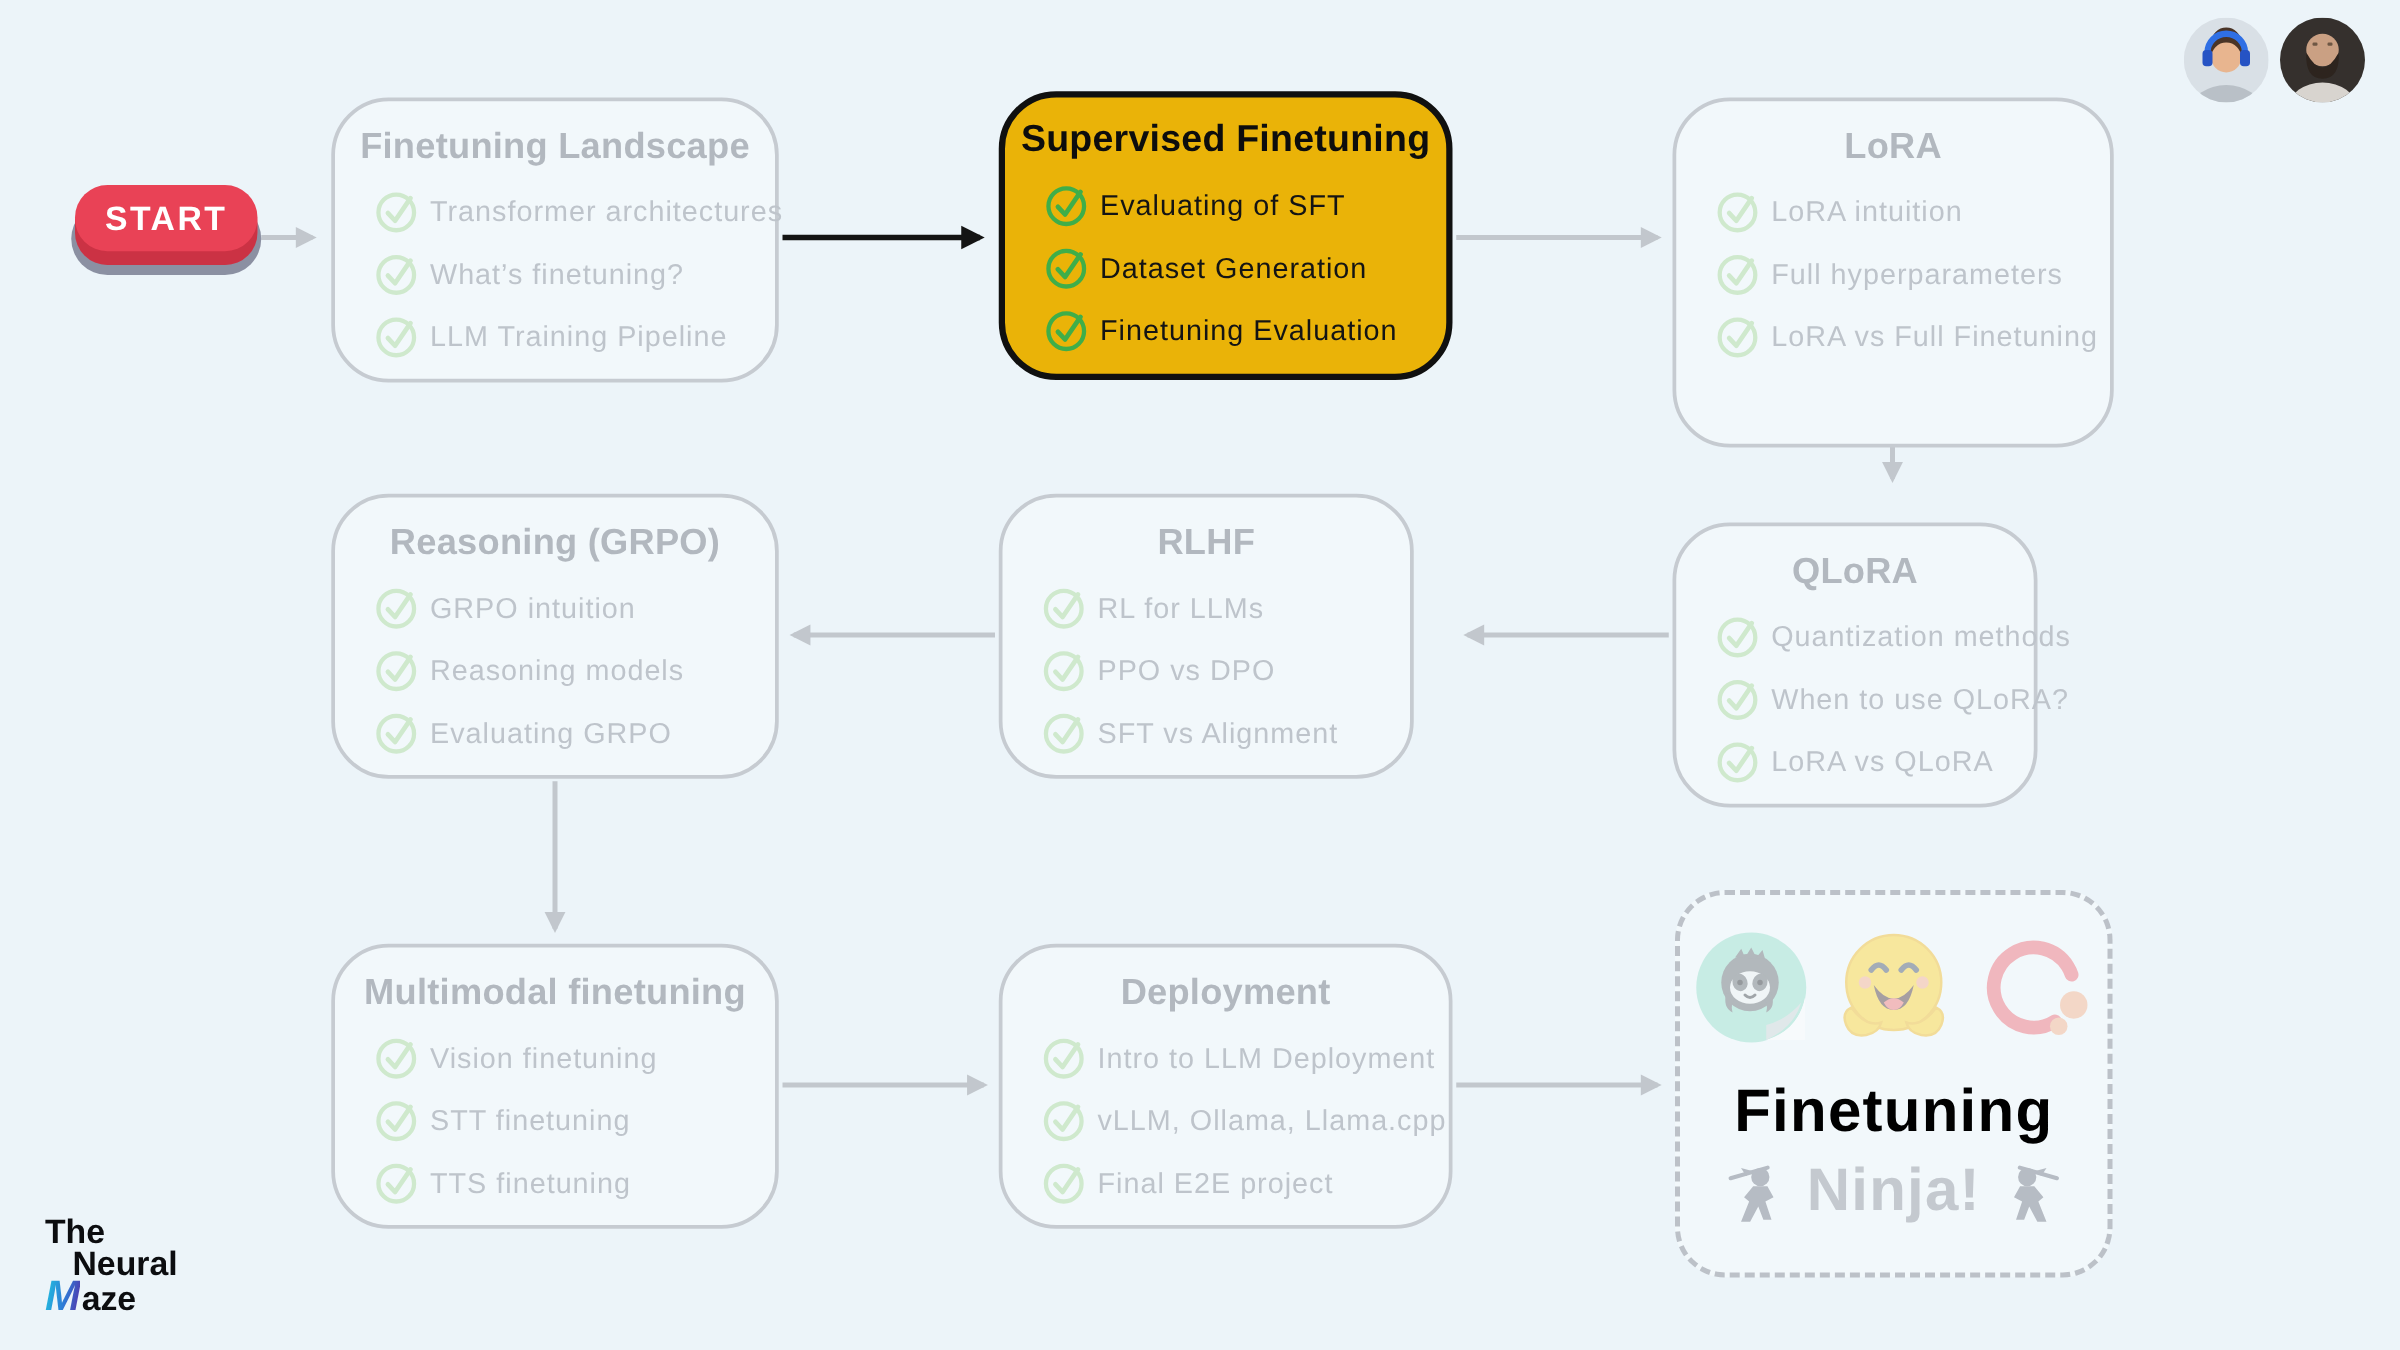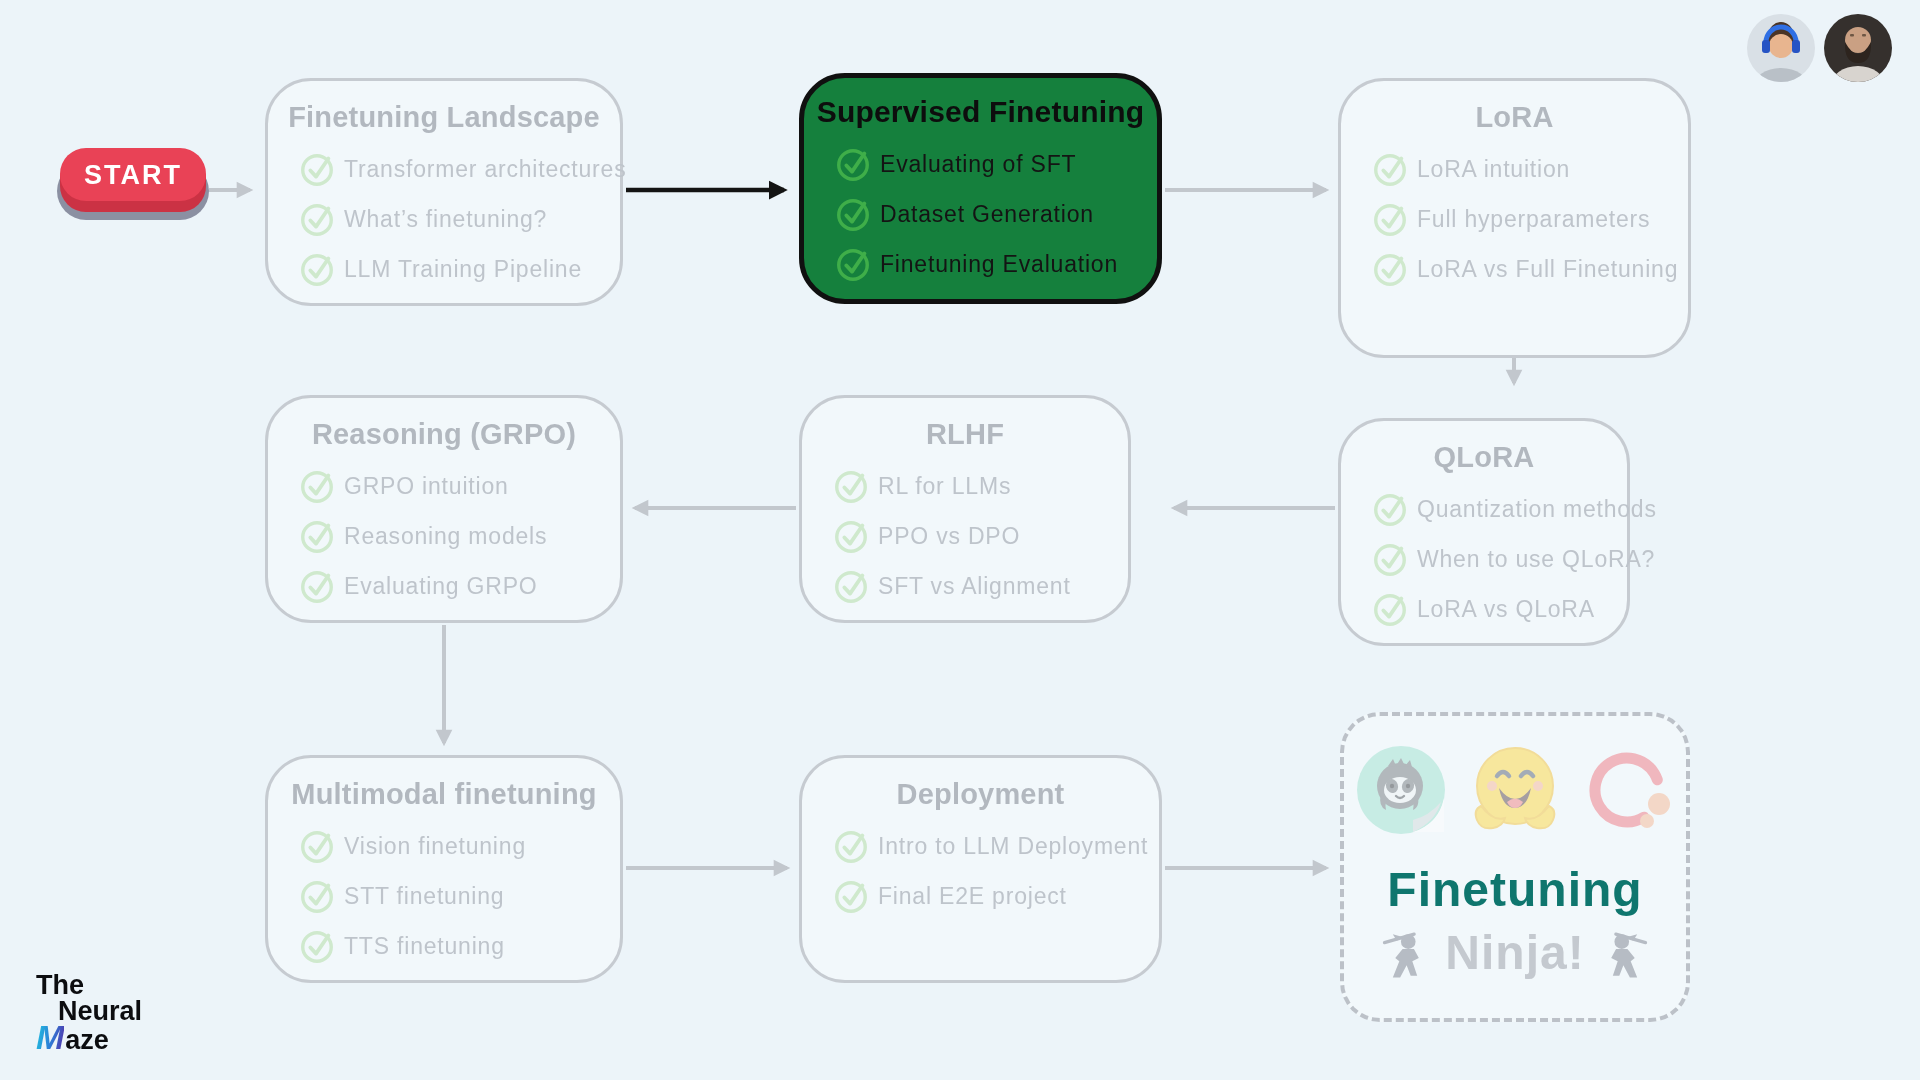--- a/index.html
+++ b/index.html
@@ -8,29 +8,29 @@
   .arrows{position:absolute;left:0;top:0;}
 
   
   .card{position:absolute;box-sizing:border-box;border:3px solid #c6cbd1;border-radius:46px;
         background:#f2f8fb;padding-top:20px;}
   .card-title{text-align:center;font-size:29px;font-weight:800;color:#b2b8bf;letter-spacing:.2px;}
   .items{margin-top:10px;}
   .item{display:flex;align-items:center;gap:8px;height:50px;padding-left:30px;}
   .check{width:38px;height:38px;flex:0 0 38px;color:#cfe9cd;}
   .item-label{font-size:23px;color:#bec4cb;letter-spacing:.8px;white-space:nowrap;}
-  .card.active{border:5px solid #101010;background:#15803d;padding-top:17px;}
+  .card.active{border:5px solid #101010;background:#eab308;padding-top:17px;}
   .card.active .card-title{color:#0d0d0d;font-size:30px;}
   .card.active .check{color:#3fae49;}
   .card.active .item-label{color:#141414;font-weight:500;}
 
   
   .card.finale{border:4px dashed #bcc1c8;border-radius:40px;padding-top:26px;}
   .finale-icons{display:flex;justify-content:center;align-items:center;gap:20px;height:96px;opacity:.42;}
-  .finale-line1{margin-top:24px;text-align:center;font-size:48px;font-weight:800;color:#0f766e;letter-spacing:1px;}
+  .finale-line1{margin-top:24px;text-align:center;font-size:48px;font-weight:800;color:#000000;letter-spacing:1px;}
   .finale-line2{margin-top:8px;display:flex;justify-content:center;align-items:flex-start;gap:14px;
                 font-size:48px;font-weight:800;color:#c4c9cf;letter-spacing:1px;}
   .ninja{width:52px;height:56px;color:#b6bcc4;}
 
   
   .start-wrap{position:absolute;left:57px;top:148px;width:152px;height:72px;cursor:pointer;}
   .start-base{position:absolute;left:0;top:14px;width:152px;height:58px;background:#8b90a2;border-radius:30px;}
   .start-top{position:absolute;left:3px;top:0;width:146px;height:64px;background:#e94256;border-radius:26px;
              box-shadow:inset 0 -11px 0 rgba(150,20,35,.35);}
   .start-label{position:absolute;left:3px;top:0;width:146px;height:54px;display:flex;align-items:center;
@@ -299,20 +299,27 @@
             <circle cx="20" cy="21" r="15" fill="none" stroke="currentColor" stroke-width="3.6"></circle>
             <path d="M13 21.5 L19 28 L32 9" fill="none" stroke="currentColor" stroke-width="4" stroke-linecap="round" stroke-linejoin="round"></path>
           </svg>
         <span class="item-label">Intro to LLM Deployment</span>
       </div>
       <div class="item">
         <svg class="check" viewBox="0 0 40 40">
             <circle cx="20" cy="21" r="15" fill="none" stroke="currentColor" stroke-width="3.6"></circle>
             <path d="M13 21.5 L19 28 L32 9" fill="none" stroke="currentColor" stroke-width="4" stroke-linecap="round" stroke-linejoin="round"></path>
           </svg>
+        <span class="item-label">vLLM, Ollama, Llama.cpp</span>
+      </div>
+      <div class="item">
+        <svg class="check" viewBox="0 0 40 40">
+            <circle cx="20" cy="21" r="15" fill="none" stroke="currentColor" stroke-width="3.6"></circle>
+            <path d="M13 21.5 L19 28 L32 9" fill="none" stroke="currentColor" stroke-width="4" stroke-linecap="round" stroke-linejoin="round"></path>
+          </svg>
         <span class="item-label">Final E2E project</span>
       </div>
     </div>
   </div>
 
   <div class="card finale" style="left:1340px;top:712px;width:350px;height:310px;">
     <div class="finale-icons">
       <svg width="92" height="92" viewBox="0 0 92 92">
         <circle cx="46" cy="46" r="44" fill="#8edcc6"></circle>
         <path d="M58,88 Q84,80 89,54 L89,88 Z" fill="#ffffff"></path>

